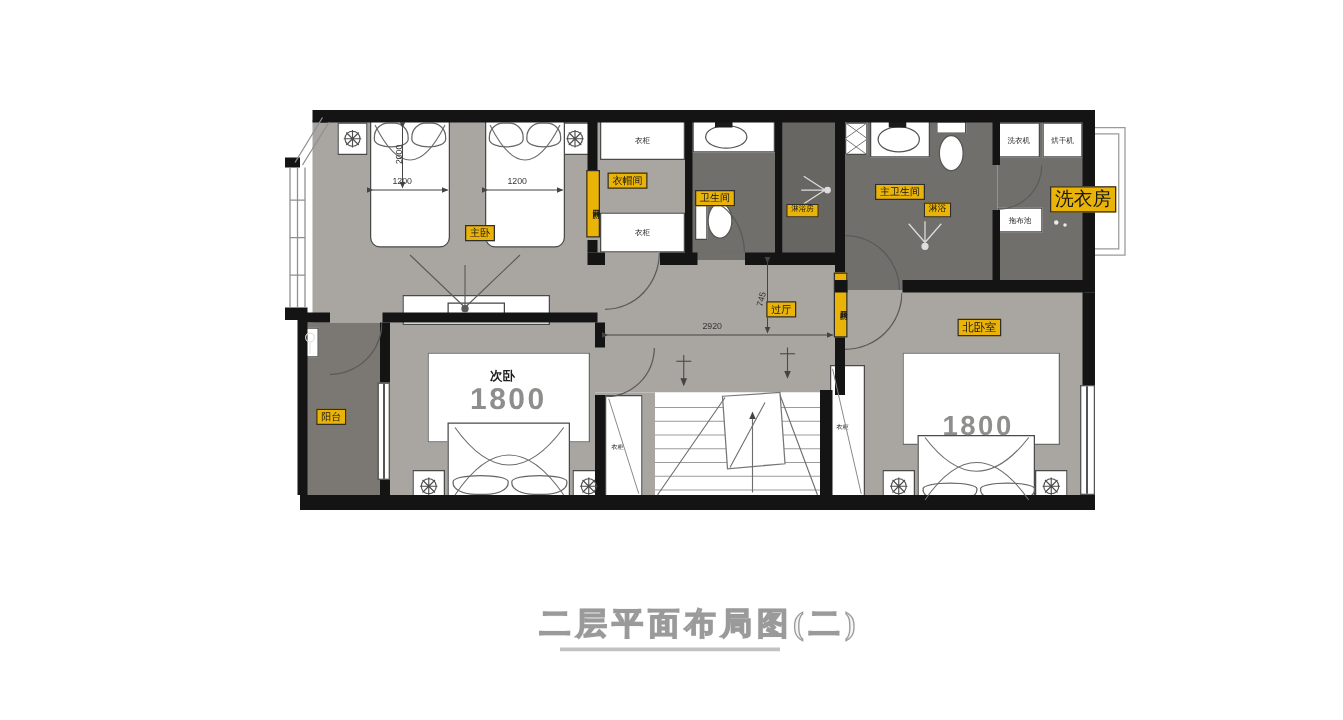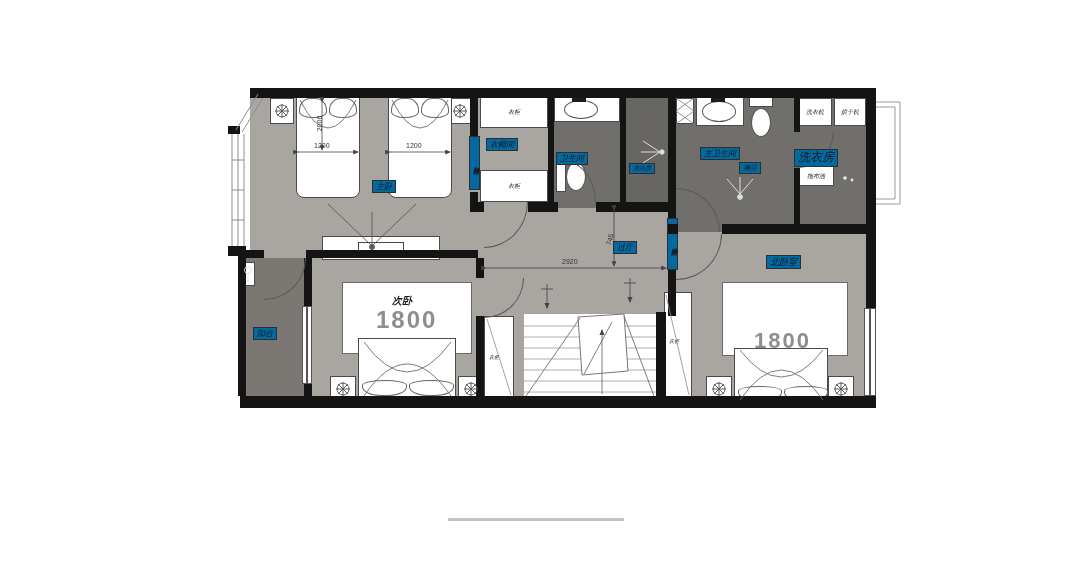--- a/index.html
+++ b/index.html
@@ -6,23 +6,23 @@
   #stage{position:relative;width:1074px;height:576px;background:#fff;overflow:hidden;}
   .abs{position:absolute;box-sizing:border-box;}
   .floorL{background:#a9a6a2;}
   .floorD{background:#716f6b;}
   .floorDD{background:#686663;}
   .floorB{background:#7b7873;}
   .wall{background:#141414;}
   .box{background:#fff;border:1px solid #4a4a4a;}
   .ell{background:#fff;border:1px solid #555;border-radius:50%;}
   .pil{background:#fff;border:1px solid #666;border-radius:45% 45% 55% 55%/65% 65% 35% 35%;}
-  .badge{background:#0369a1;border:1px solid #2e2e2e;color:#171717;font-size:8px;line-height:1.15;padding:1px 3px;white-space:nowrap;font-style:italic;}
+  .badge{background:#eab308;border:1px solid #2e2e2e;color:#171717;font-size:8px;line-height:1.15;padding:1px 3px;white-space:nowrap;}
   .tiny{font-size:6px;padding:0 1px;}
-  .plain{background:none;border:none;color:#1d1d1d;font-style:italic;}
+  .plain{background:none;border:none;color:#1d1d1d;}
   .num{color:#8e8e8c;font-weight:bold;font-size:24px;letter-spacing:2px;background:none;border:none;}
   .dim{font-size:7px;color:#333;background:none;border:none;white-space:nowrap;}
   .vtext{writing-mode:vertical-rl;text-orientation:upright;font-size:6px;line-height:1.05;padding:2px 0;text-align:center;}
   .arcBR{border-right:1px solid #5a5a5a;border-bottom:1px solid #5a5a5a;border-bottom-right-radius:100% 100%;}
   .arcTR{border-top:1px solid #5a5a5a;border-right:1px solid #5a5a5a;border-top-right-radius:100% 100%;}
   .winV{background:linear-gradient(to right,#fff 42%,#555 42%,#555 58%,#fff 58%);border:1px solid #555;}
   .tv{background:#fff;border:1px solid #444;}
   #title{font-family:"Liberation Serif",serif;font-size:25px;font-weight:bold;letter-spacing:4px;
          color:#f5f5f5;-webkit-text-stroke:1px #9a9a9a;text-shadow:0 0 1px #a8a8a8;}
   #title-rule{border-top:2px solid #c2c2c2;border-bottom:1px solid #c2c2c2;height:3px;background:#fff;}
@@ -246,29 +246,30 @@
         <path d="M248,274 V283"></path>
     </g>
   </svg>
 
   <div class="abs badge" style="left:372px;top:180px">主卧</div>
   <div class="abs badge" style="left:486px;top:138px">衣帽间</div>
   <div class="abs badge" style="left:556px;top:152px">卫生间</div>
   <div class="abs badge" style="left:629px;top:163px;font-size:6px">淋浴房</div>
   <div class="abs badge" style="left:700px;top:147px">主卫生间</div>
   <div class="abs badge" style="left:739px;top:162px;font-size:7px">淋浴</div>
-  <div class="abs badge" style="left:794px;top:149px;font-size:12px">洗衣房</div>
+  <div class="abs badge" style="left:840px;top:149px;font-size:15px">洗衣房</div>
   <div class="abs badge" style="left:613px;top:241px">过厅</div>
   <div class="abs badge" style="left:253px;top:327px">阳台</div>
   <div class="abs plain" style="left:392px;top:294px;font-size:10px;font-weight:bold">次卧</div>
   <div class="abs num" style="left:376px;top:306px">1800</div>
   <div class="abs badge" style="left:766px;top:255px;font-size:9px">北卧室</div>
   <div class="abs num" style="left:754px;top:328px;font-size:22px">1800</div>
 
   <div class="abs dim" style="left:314px;top:142px">1200</div>
   <div class="abs dim" style="left:406px;top:142px">1200</div>
   <div class="abs dim" style="left:312px;top:120px;transform:rotate(-90deg)">2000</div>
   <div class="abs dim" style="left:562px;top:258px">2920</div>
   <div class="abs dim" style="left:604px;top:236px;transform:rotate(-75deg)">745</div>
 
+  <div id="title" class="abs" style="left:420px;top:482px;width:280px;text-align:center">二层平面布局图(二)</div>
   <div id="title-rule" class="abs" style="left:448px;top:518px;width:176px"></div>
 
 </div>
 
 </body></html>

